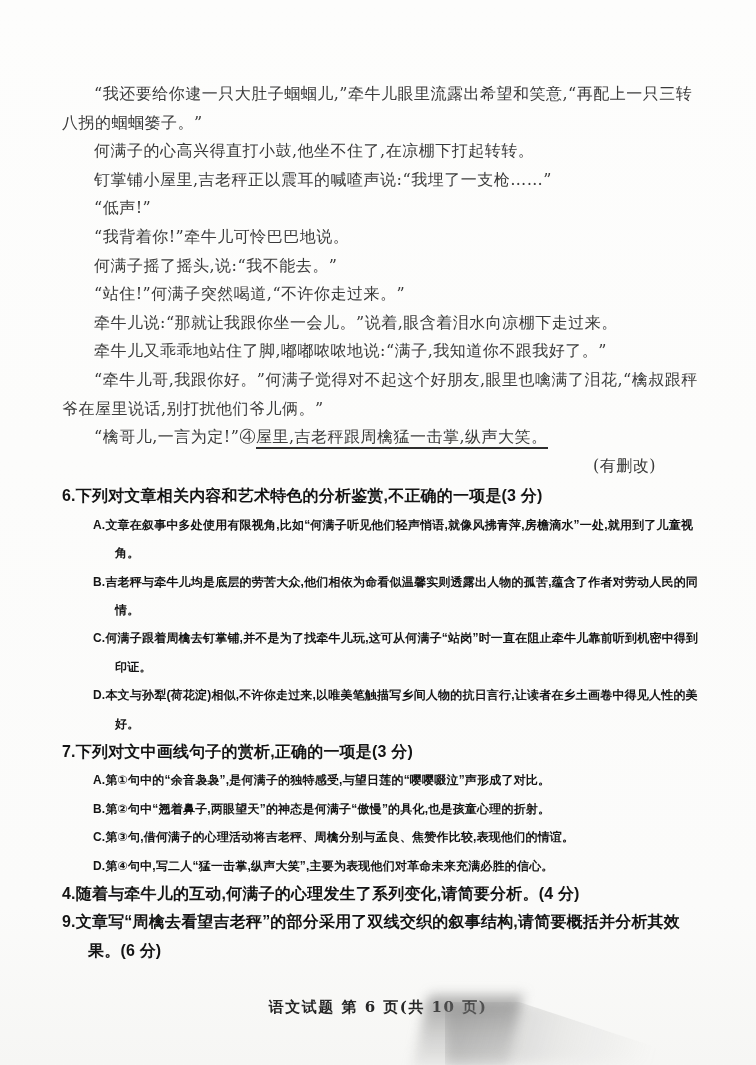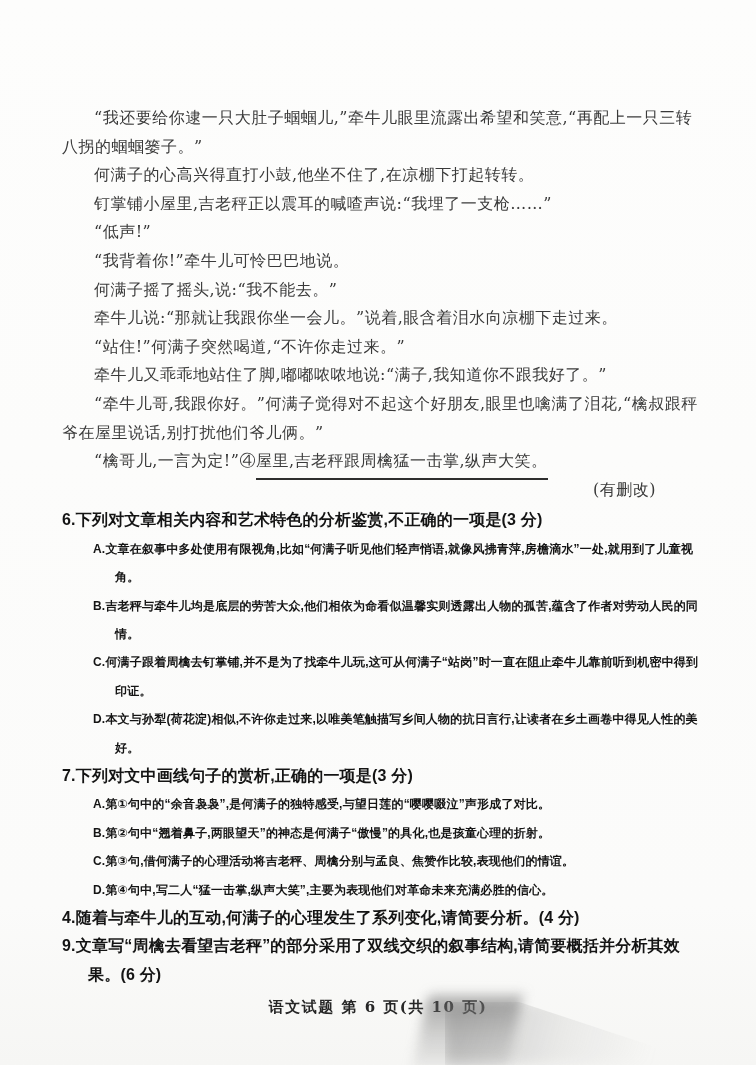--- a/index.html
+++ b/index.html
@@ -10,37 +10,37 @@
     overflow: hidden;
   }
   .page {
     position: relative;
     width: 756px; height: 1065px;
     background: linear-gradient(180deg, #fdfdfc 0%, #fbfbfa 85%, #f6f6f4 100%);
     overflow: hidden;
   }
   .content {
     position: absolute;
-    left: 62px; top: 104px;
+    left: 62px; top: 80px;
     width: 644px;
   }
   
   .passage p {
     margin: 0;
     font-family: "DejaVu Serif", "Liberation Serif", serif;
     font-size: 16px;
     line-height: 28.6px;
     letter-spacing: 0.5px;
     color: #3a3a3a;
     font-weight: 500;
     text-indent: 2em;
   }
   .passage .underlined {
     border-bottom: 2px solid #2e2e2e;
-    padding-bottom: 8px;
+    padding-bottom: 1px;
   }
   .attribution {
     margin: 0;
     font-family: "DejaVu Serif", "Liberation Serif", serif;
     font-size: 16px;
     line-height: 29px;
     color: #2f2f2f;
     text-align: right;
     padding-right: 50px;
     font-weight: 600;
@@ -107,22 +107,22 @@
 <div class="page">
   <div class="content">
 
     <div class="passage">
       <p>“我还要给你逮一只大肚子蝈蝈儿,”牵牛儿眼里流露出希望和笑意,“再配上一只三转八拐的蝈蝈篓子。”</p>
       <p>何满子的心高兴得直打小鼓,他坐不住了,在凉棚下打起转转。</p>
       <p>钉掌铺小屋里,吉老秤正以震耳的喊喳声说:“我埋了一支枪……”</p>
       <p>“低声!”</p>
       <p>“我背着你!”牵牛儿可怜巴巴地说。</p>
       <p>何满子摇了摇头,说:“我不能去。”</p>
+      <p>“站住!”何满子突然喝道,“不许你走过来。”</p>
       <p>牵牛儿说:“那就让我跟你坐一会儿。”说着,眼含着泪水向凉棚下走过来。</p>
-      <p>“站住!”何满子突然喝道,“不许你走过来。”</p>
       <p>牵牛儿又乖乖地站住了脚,嘟嘟哝哝地说:“满子,我知道你不跟我好了。”</p>
       <p>“牵牛儿哥,我跟你好。”何满子觉得对不起这个好朋友,眼里也噙满了泪花,“檎叔跟秤爷在屋里说话,别打扰他们爷儿俩。”</p>
       <p><span>“檎哥儿,一言为定!”④</span><span class="underlined">屋里,吉老秤跟周檎猛一击掌,纵声大笑。</span></p>
       <p class="attribution">(有删改)</p>
     </div>
 
     <div class="questions">
 
       <div>
         <p class="q-stem">6.下列对文章相关内容和艺术特色的分析鉴赏,不正确的一项是(3 分)</p>

